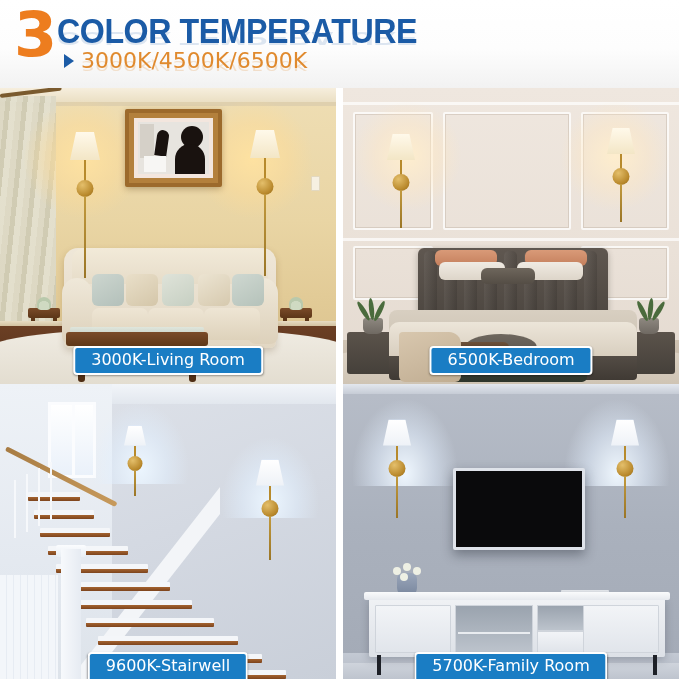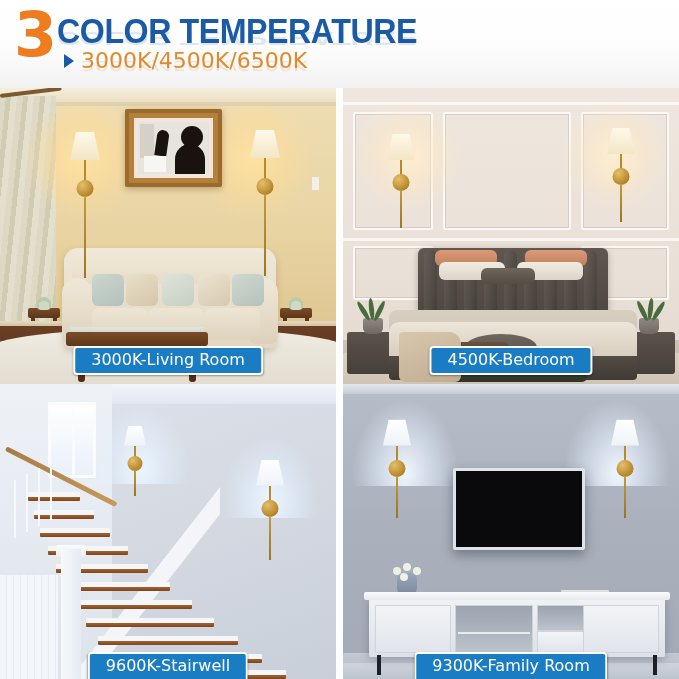--- a/index.html
+++ b/index.html
@@ -410,21 +410,21 @@
       <div class="br-pillow" style="right:96px;bottom:104px;width:66px;height:18px;background:linear-gradient(180deg,#f0ebe3,#ddd5c9);"></div>
       <div class="br-pillow" style="left:138px;bottom:100px;width:54px;height:16px;background:linear-gradient(180deg,#6e665c,#544d45);"></div>
       <div class="br-bed"></div>
       <div class="br-duvet"></div>
       <div class="br-round"></div>
       <div class="br-base"></div>
       <div class="br-bench"></div>
       <div class="br-tray"></div>
       <div class="br-throw"></div>
 
-      <div class="badge">4500K-Bedroom</div>
+      <div class="badge">6500K-Bedroom</div>
     </div>
 
     <div class="cell st r2">
       <div class="st-ceil"></div>
       <div class="st-wallL"></div>
       <div class="st-win">
           <div class="st-win-m"></div>
         </div>
 
       <div class="st-glow" style="left:92px;top:20px;"></div>
@@ -508,17 +508,17 @@
         <div class="fr-open" style="left:86px;width:78px;">
           <div class="fr-shelf" style="top:26px;"></div>
         </div>
         <div class="fr-open" style="left:168px;width:72px;height:26px;"></div>
         <div class="fr-drawer" style="left:168px;top:34px;width:72px;"></div>
         <div class="fr-door" style="right:6px;width:76px;"></div>
         <div class="fr-leg" style="left:8px;bottom:-18px;"></div>
         <div class="fr-leg" style="right:8px;bottom:-18px;"></div>
       </div>
 
-      <div class="badge">9300K-Family Room</div>
+      <div class="badge">5700K-Family Room</div>
     </div>
 
   </div>
 </div>
 
 </body></html>

